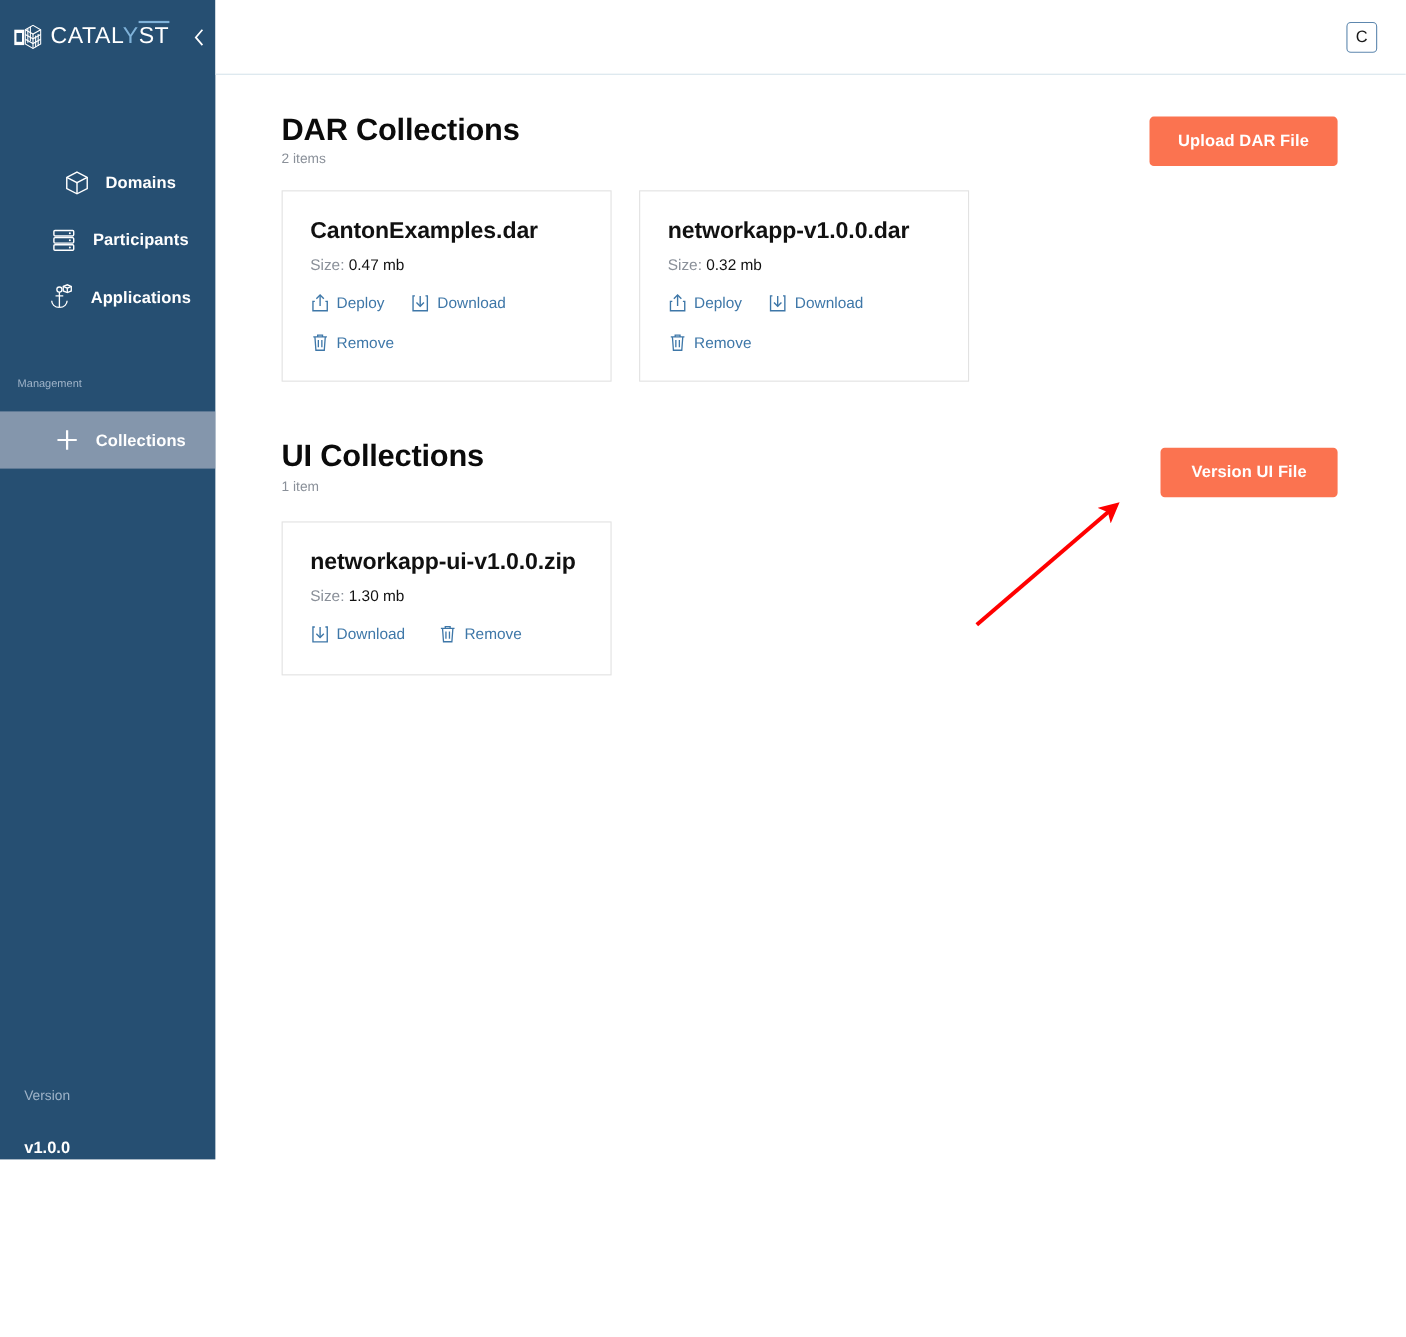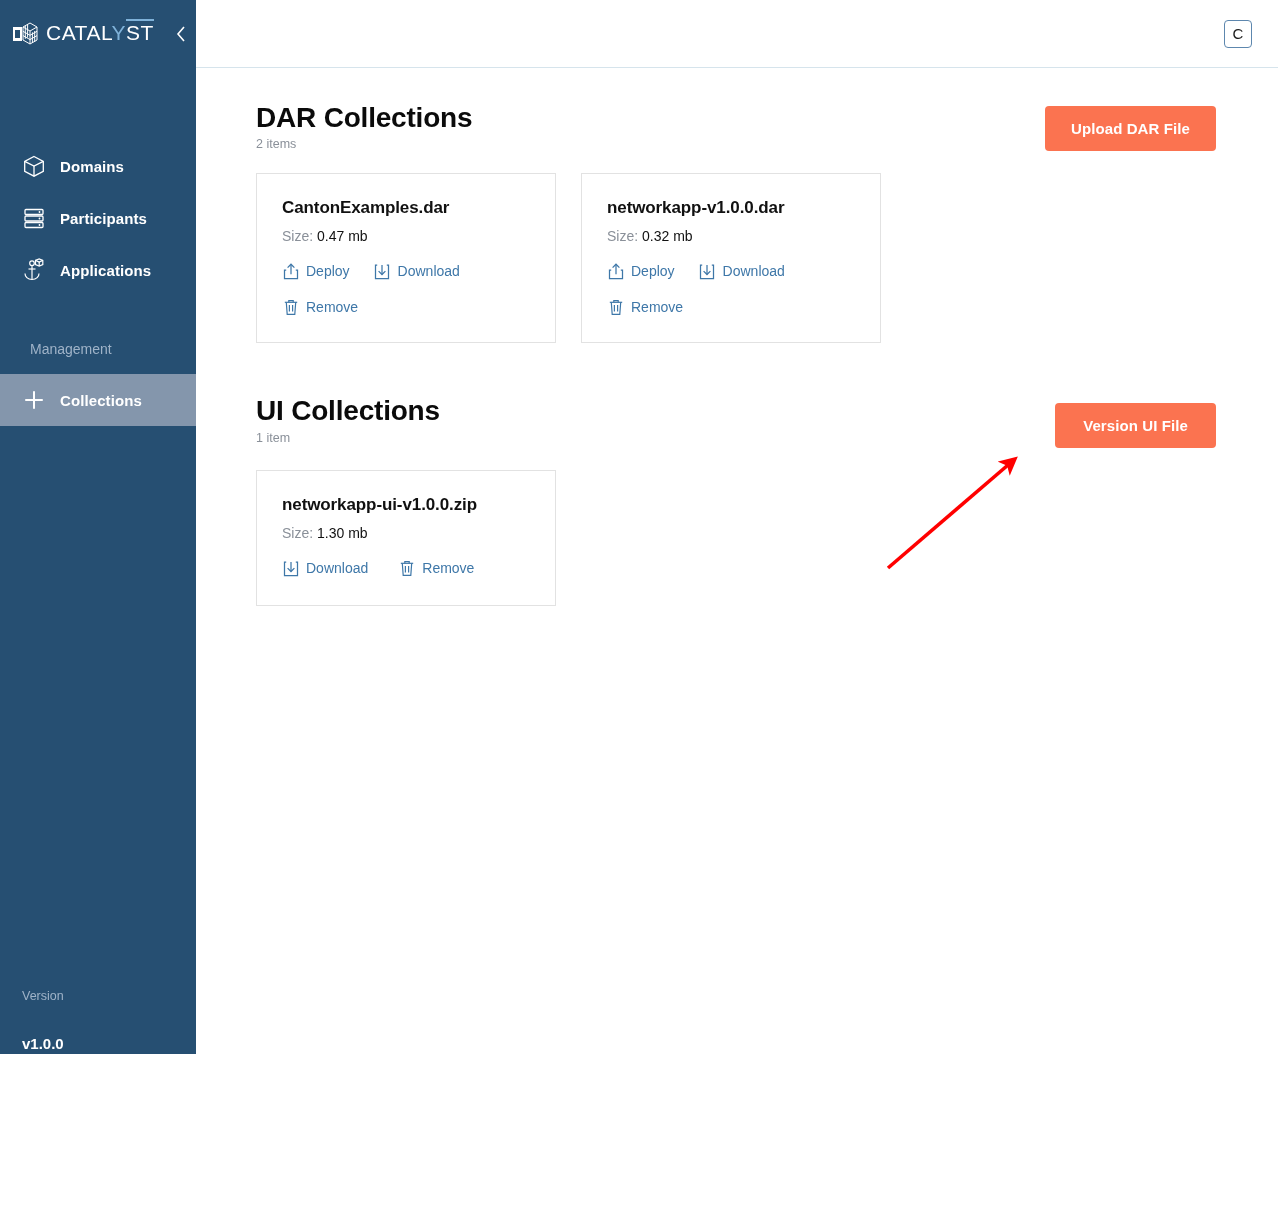--- a/index.html
+++ b/index.html
@@ -77,42 +77,43 @@
   }
 
   .nav-item {
     height: 52px;
     display: flex;
     align-items: center;
     padding-left: 22px;
     gap: 14px;
     cursor: pointer;
     color: #ffffff;
+    justify-content: center;
   }
 
   .nav-item .nav-icon {
     width: 24px;
     height: 24px;
     flex-shrink: 0;
     display: flex;
     align-items: center;
     justify-content: center;
   }
 
   .nav-item .nav-label {
     font-size: 15px;
     font-weight: bold;
     color: #ffffff;
     letter-spacing: 0.1px;
   }
 
   .nav-section-title {
     margin-top: 42px;
-    padding-left: 30px;
-    font-size: 14px;
+    padding-left: 16px;
+    font-size: 10px;
     color: #9FB3C8;
     height: 22px;
     display: flex;
     align-items: center;
   }
 
   .nav-item.active {
     background: #8496AC;
     margin-top: 14px;
   }
@@ -224,21 +225,21 @@
 
   .card {
     width: 300px;
     border: 1px solid #E2E2E2;
     background: #ffffff;
     padding: 24px 25px 26px 25px;
   }
   .card.ui-card { padding-bottom: 28px; }
 
   .card-title {
-    font-size: 17px;
+    font-size: 21px;
     font-weight: bold;
     color: #111111;
     letter-spacing: -0.1px;
     margin-bottom: 10px;
   }
 
   .card-size {
     font-size: 14px;
     color: #111111;
     margin-bottom: 18px;

